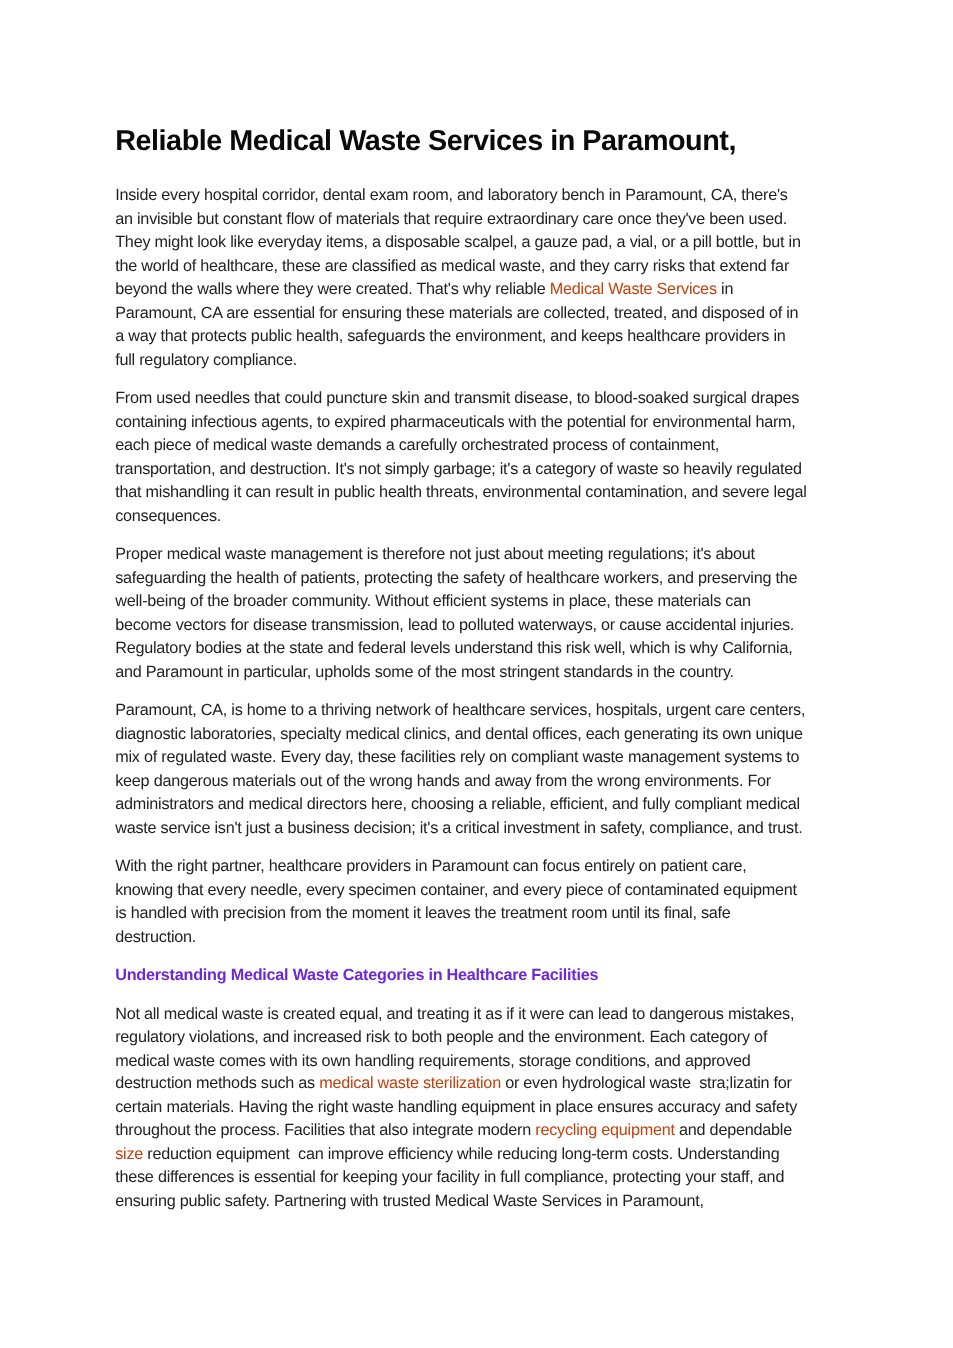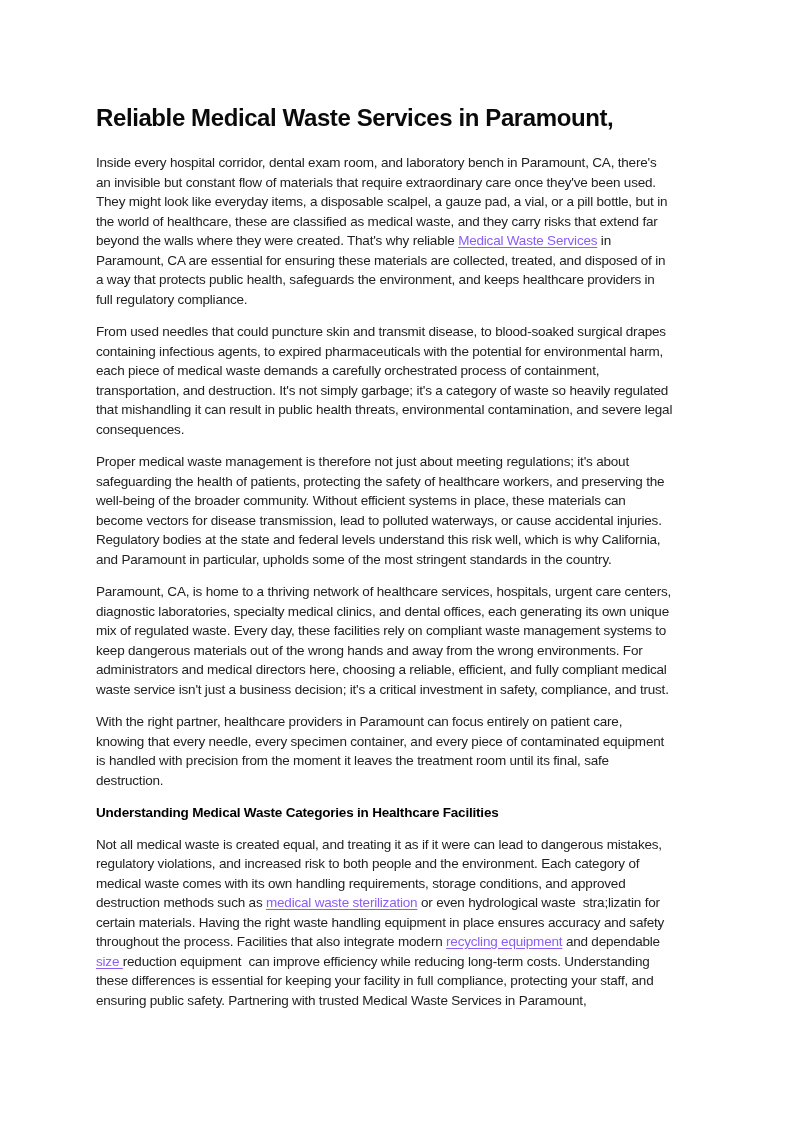--- a/index.html
+++ b/index.html
@@ -34,25 +34,24 @@
     letter-spacing: -0.2px;
     white-space: pre-wrap;
     color: #222222;
   }
   .section-heading {
     margin: 4px 0 12px 0;
     font-size: 13.5px;
     line-height: 19.5px;
     letter-spacing: -0.2px;
     font-weight: 700;
-    color: #000000;
+    color: #6d28d9;
   }
   a.doc-link {
-    color: #8b5cf6;
-    text-decoration: underline;
+    color: #c2410c;
     text-underline-offset: 2px;
     cursor: pointer;
   }
 </style>
 </head>
 <body>
 
 <div class="page">
   <h1 class="doc-title">
     <span>Reliable Medical Waste Services in Paramount,</span>

